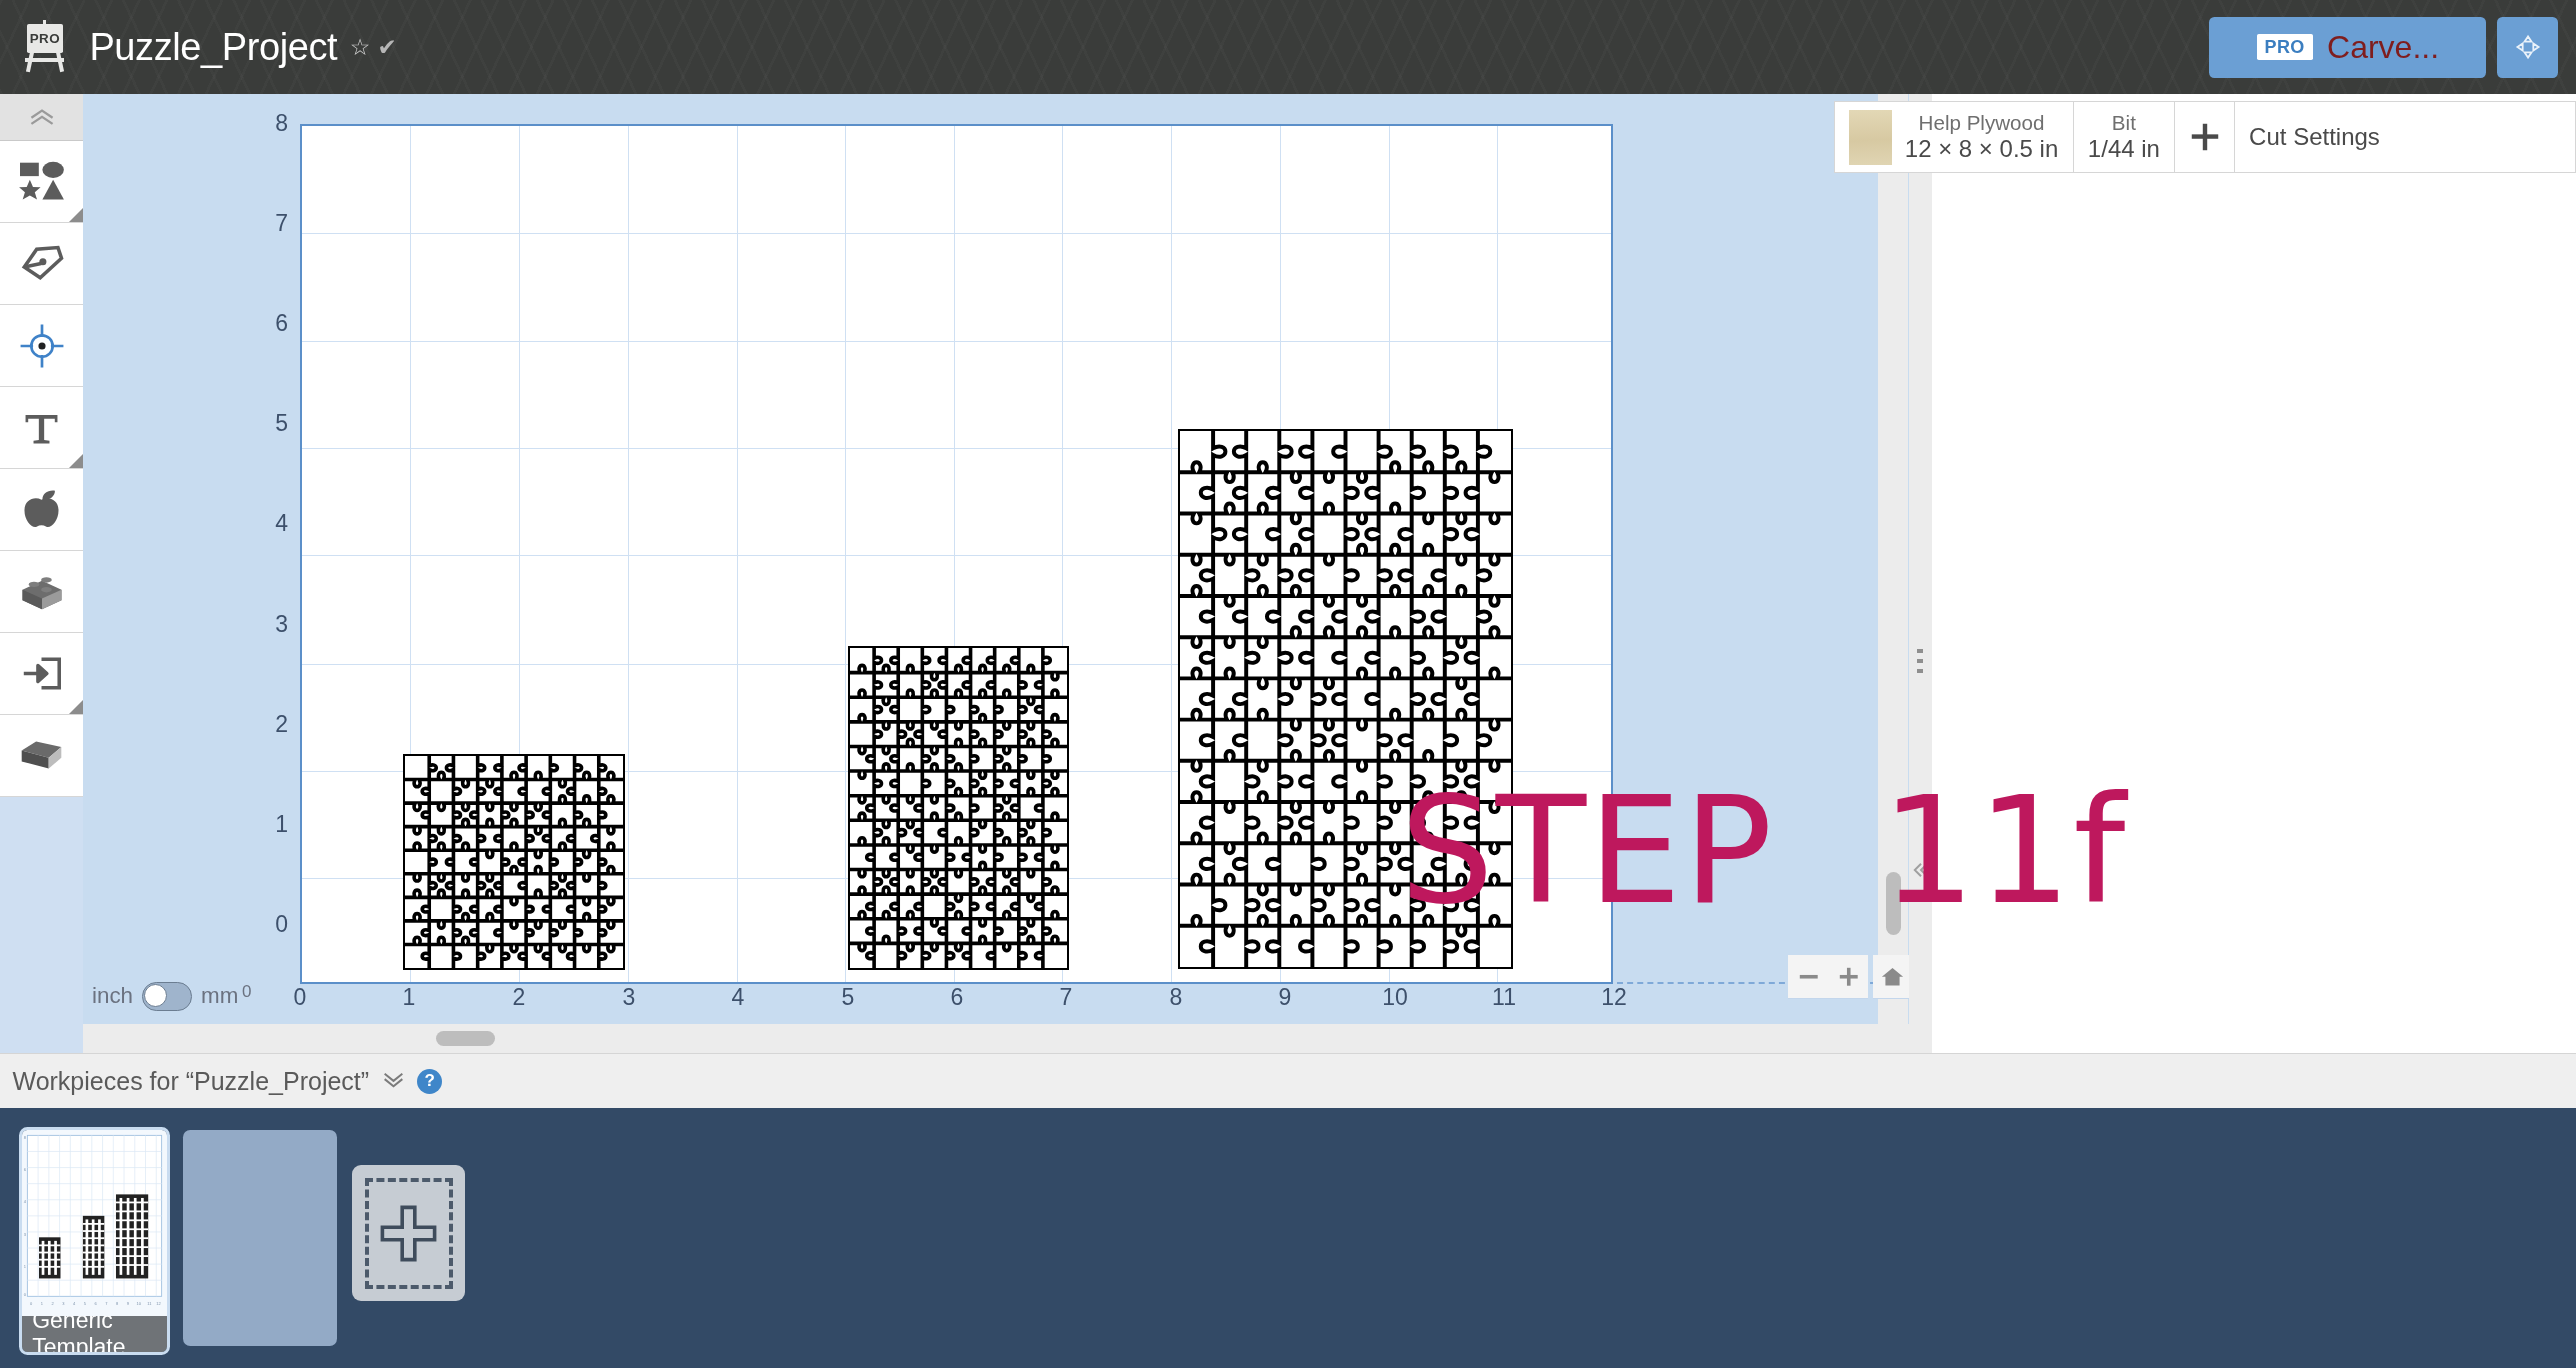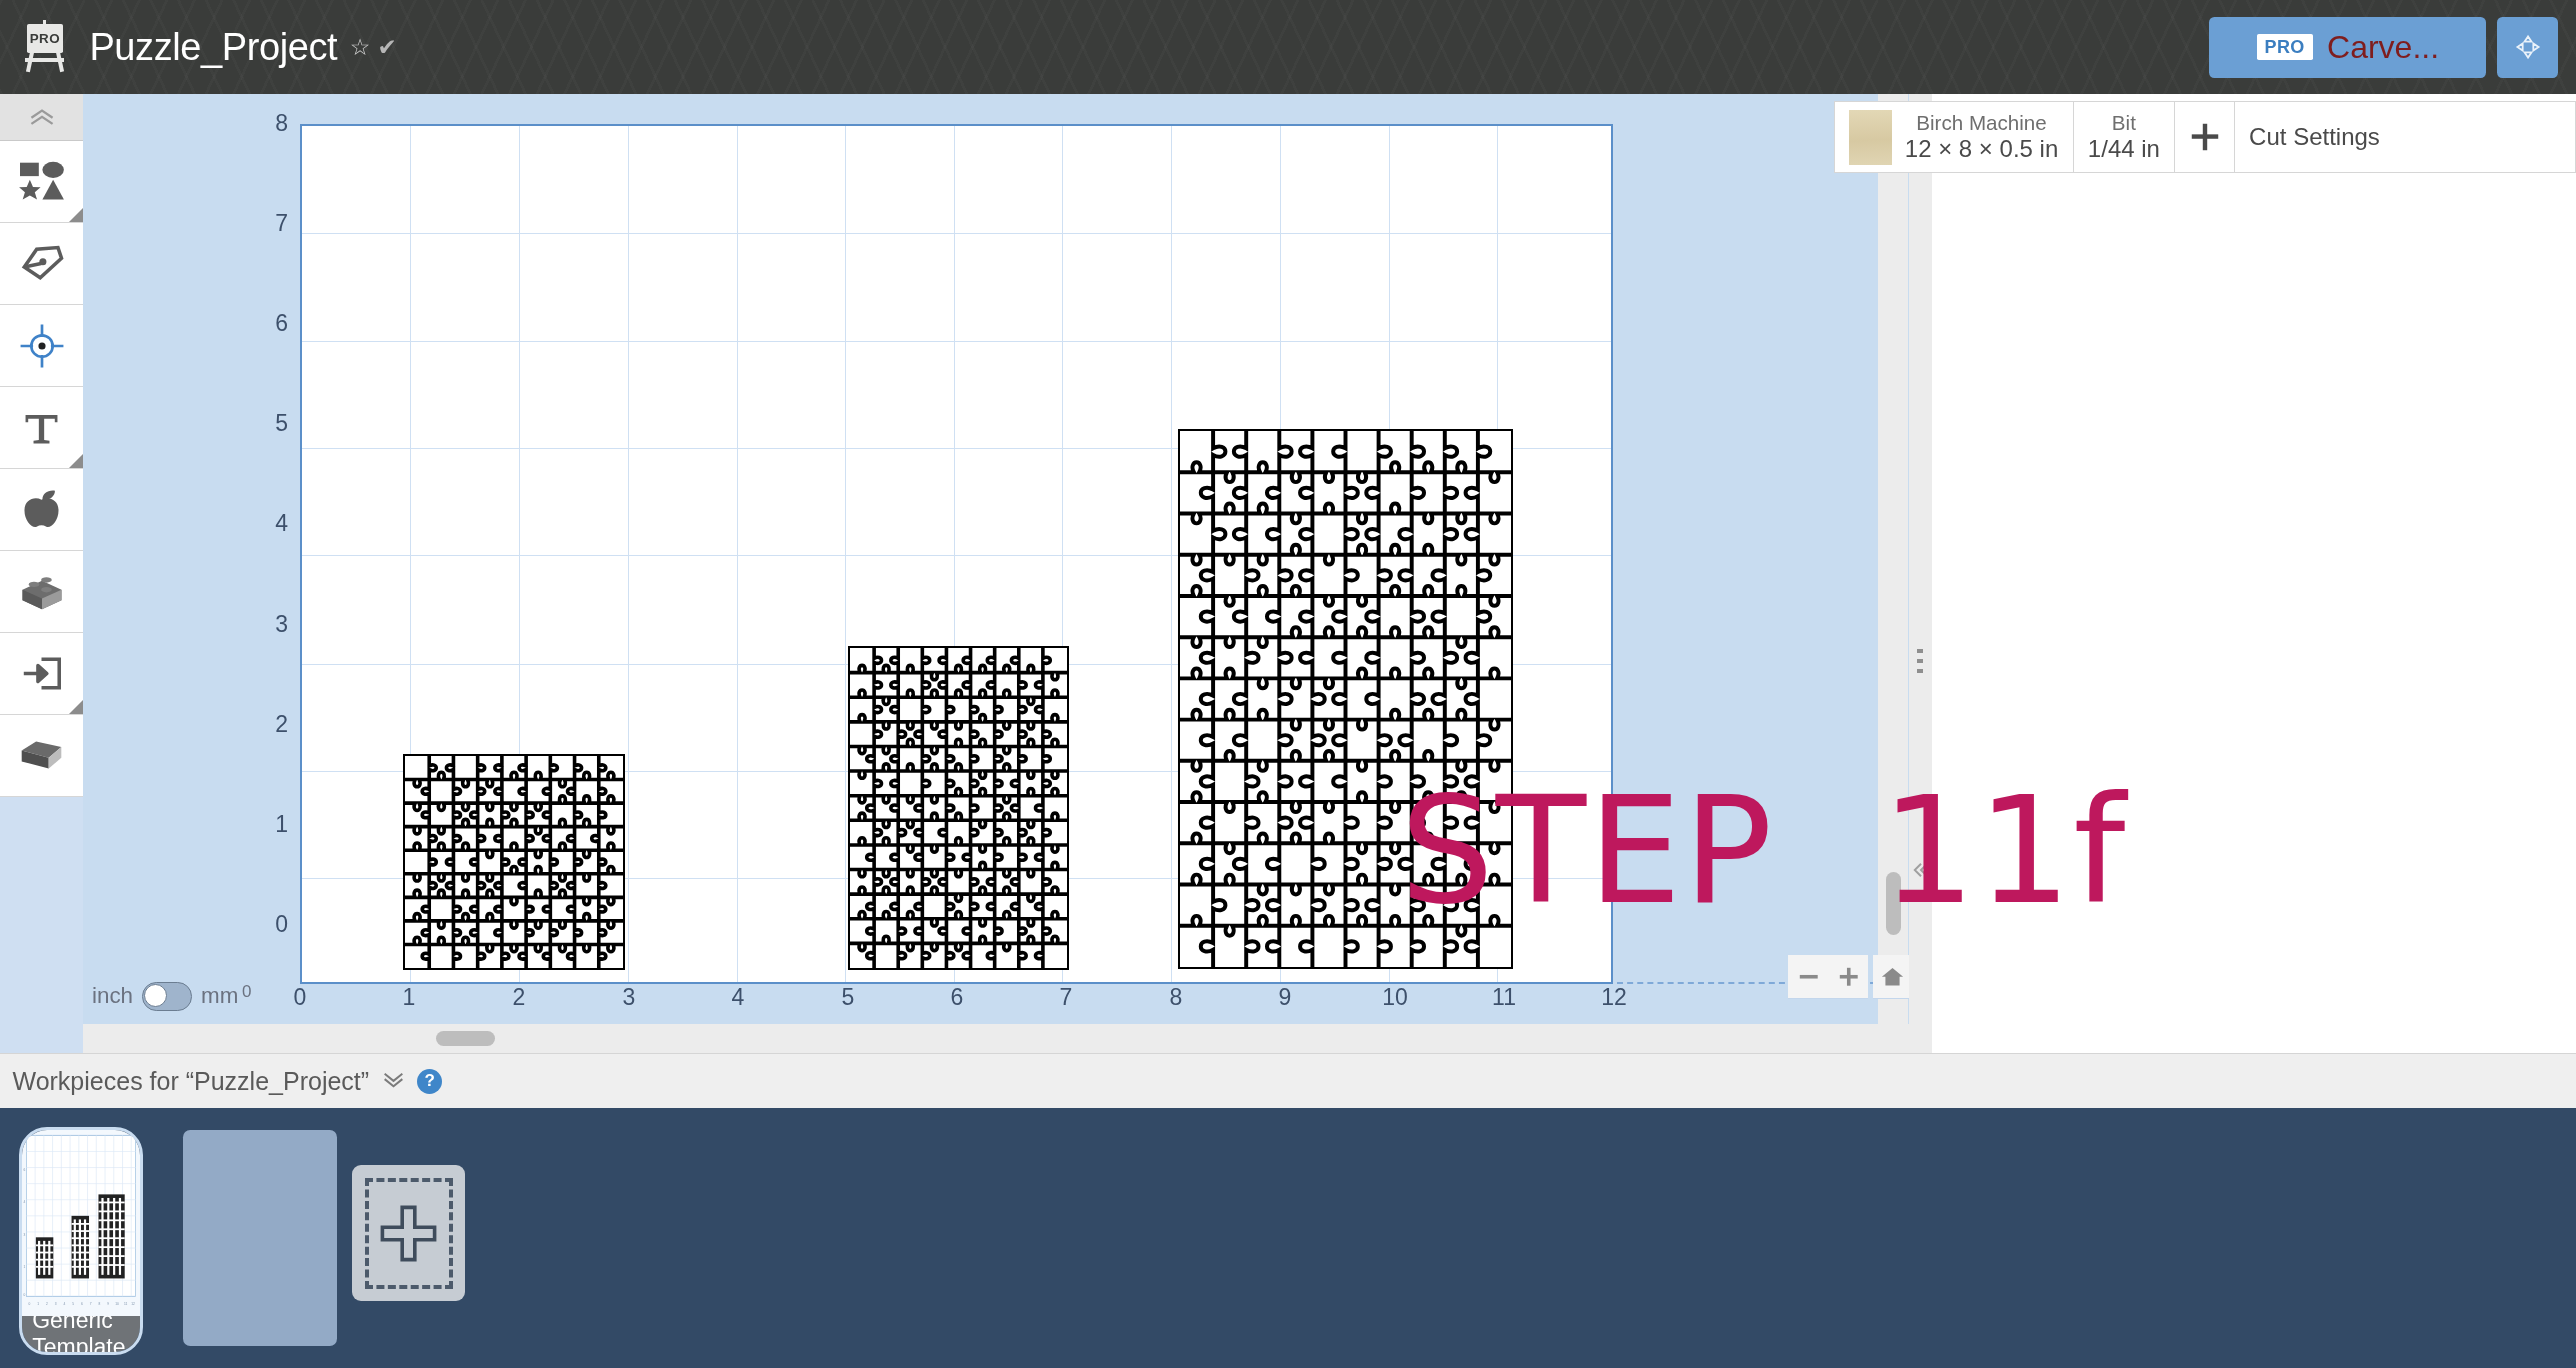--- a/index.html
+++ b/index.html
@@ -1087,21 +1087,21 @@
       <svg width="18" height="16" viewBox="0 0 20 18">
         <path d="M17 2 L10 9 L17 16 M10 2 L3 9 L10 16" fill="none" stroke="#a0a0a0" stroke-width="2.2"></path>
       </svg>
     </div>
   </div>
 
   <div class="matbar">
     <div class="cell" style="flex-direction:row; gap:12.5px;">
       <div class="swatch"></div>
       <div style="display:flex; flex-direction:column; align-items:center;">
-        <div class="mat-top">Birch Machine</div>
+        <div class="mat-top">Help Plywood</div>
         <div class="mat-bot">12 × 8 × 0.5 in</div>
       </div>
     </div>
     <div class="cell">
       <div class="mat-top">Bit</div>
       <div class="mat-bot">1/44 in</div>
     </div>
     <div class="cell">
       <svg width="30" height="30" viewBox="0 0 34 34">
         <rect x="2" y="14" width="30" height="5" fill="#4a4a4a"></rect>
@@ -1120,21 +1120,21 @@
     <span class="wp-chev">
       <svg width="23" height="16" viewBox="0 0 26 18">
         <path d="M3 2 L13 10 L23 2 M3 8 L13 16 L23 8" fill="none" stroke="#7b7b7b" stroke-width="2.2"></path>
       </svg>
     </span>
     <span class="wp-help">?</span>
   </div>
 
   <div class="wp-strip">
 
-    <div class="wp-card selected" style="left:21.5px; width:118px;border-radius:25px;">
+    <div class="wp-card selected" style="left:21.5px; width:145px;">
       <div class="wp-thumb">
         <svg viewBox="0 0 162 208" preserveAspectRatio="none" style="position:absolute; inset:0; width:100%; height:100%;">
           <rect x="6" y="6" width="150" height="180" fill="#fff" stroke="#9fc0e0" stroke-width="1"></rect>
           <g stroke="#dce8f5" stroke-width="0.8">
             <path d="M18 6 V186 M30 6 V186 M42 6 V186 M54 6 V186 M66 6 V186 M78 6 V186 M90 6 V186 M102 6 V186 M114 6 V186 M126 6 V186 M138 6 V186 M150 6 V186"></path>
             <path d="M6 24 H156 M6 42 H156 M6 60 H156 M6 78 H156 M6 96 H156 M6 114 H156 M6 132 H156 M6 150 H156 M6 168 H156"></path>
           </g>
           <g fill="#222">
             <rect x="19" y="120" width="24" height="46"></rect>
             <rect x="68" y="96" width="24" height="70"></rect>

